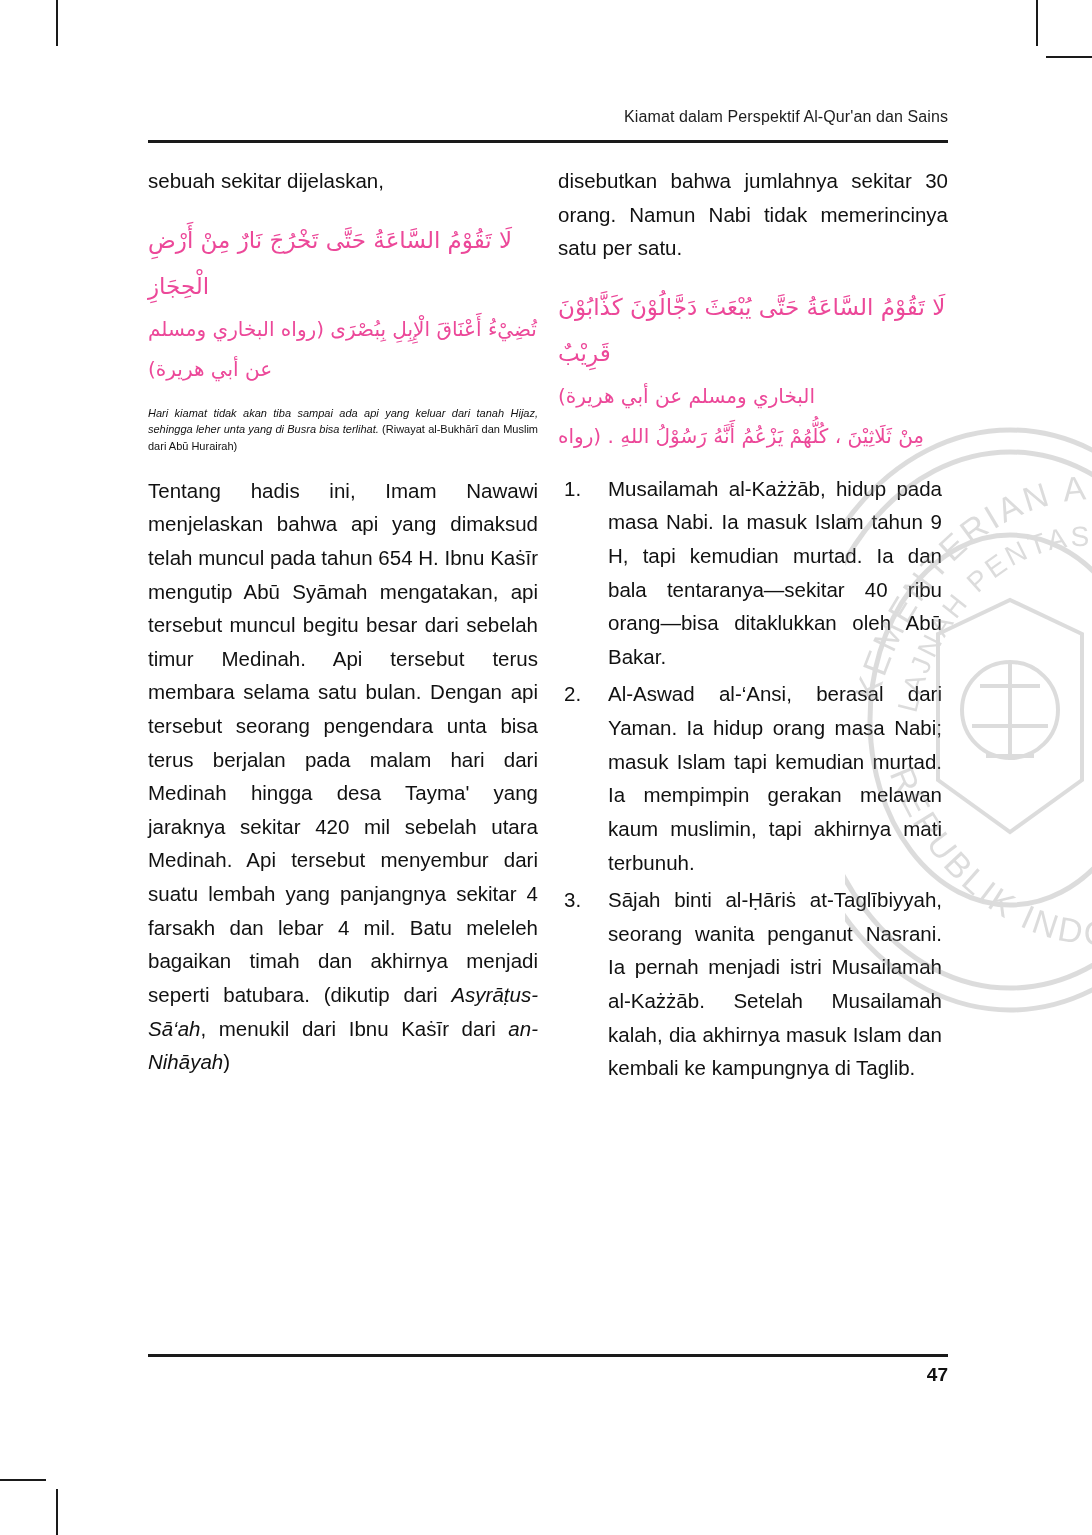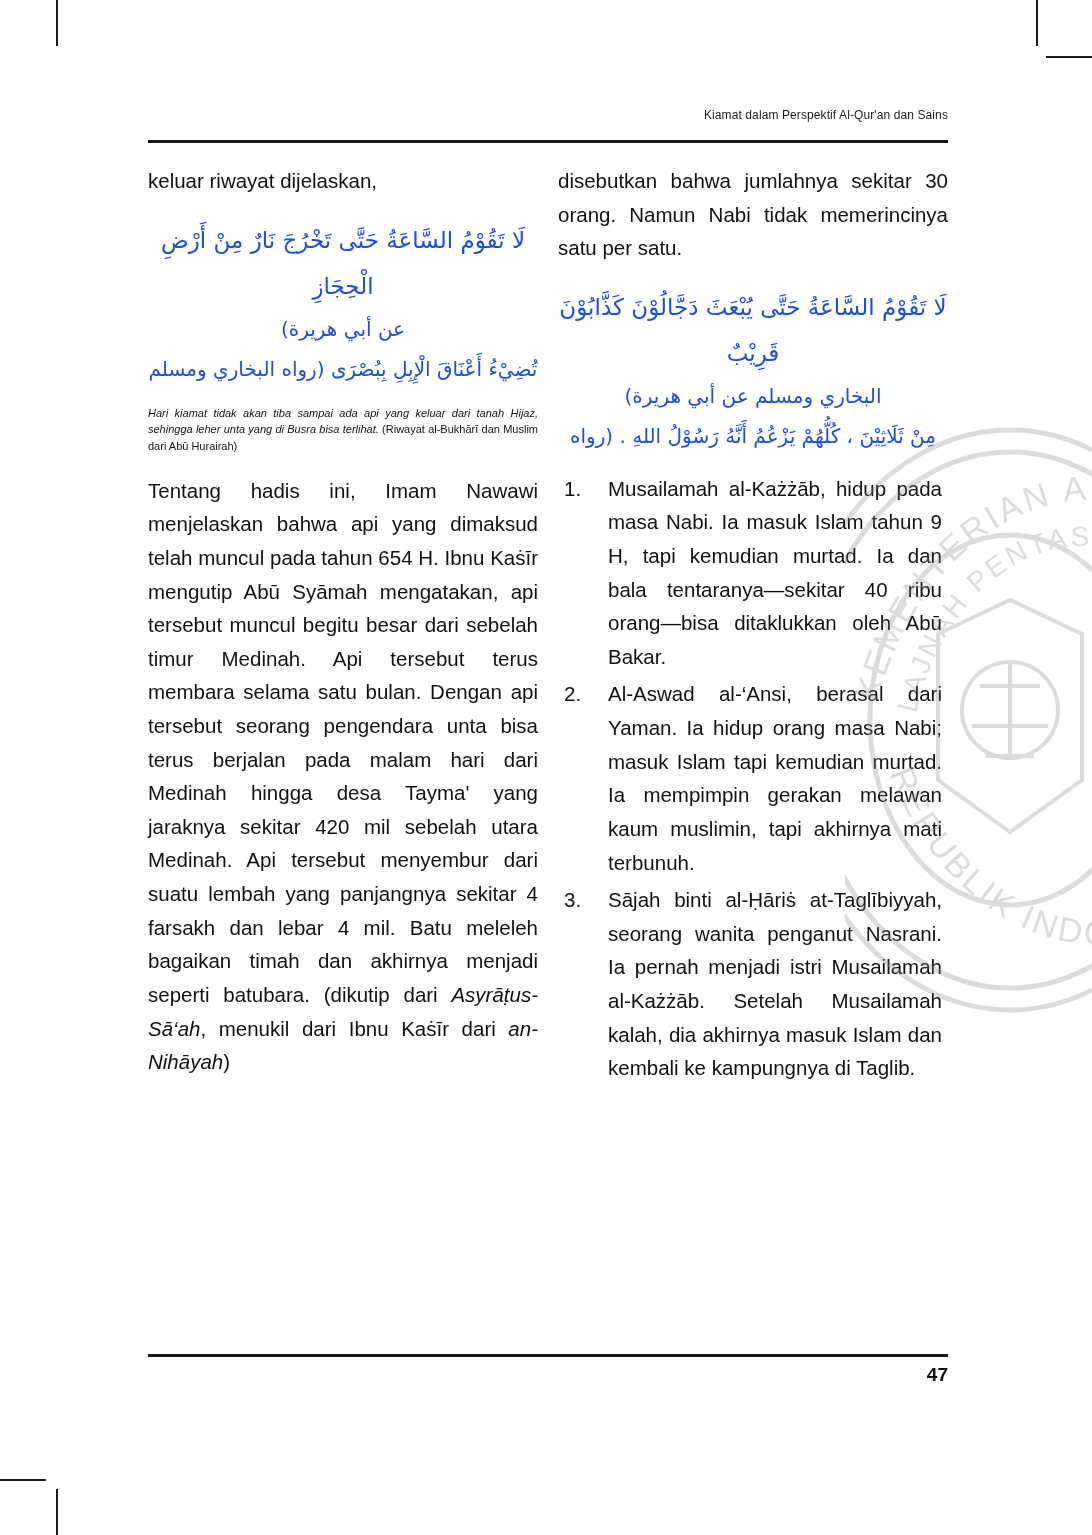--- a/index.html
+++ b/index.html
@@ -31,21 +31,21 @@
     top: 108px;
     width: 800px;
     height: 1290px;
   }
 
   
   .runhead {
     position: absolute;
     top: 0;
     right: 0;
-    font-size: 12px;
+    font-size: 16px;
     color: #1d1d1d;
     letter-spacing: 0.1px;
   }
   .rule-top {
     position: absolute;
     top: 32px;
     left: 0;
     width: 800px;
     height: 2.5px;
     background: #1a1a1a;
@@ -100,26 +100,26 @@
     font-size: 11px;
     line-height: 1.52;
     font-style: italic;
     text-align: justify;
     margin-bottom: 19px;
   }
   .trans .rom { font-style: normal; }
 
   .arabic {
     direction: rtl;
-    text-align: center;
+    text-align: left;
     font-family: "DejaVu Sans", "Liberation Serif", serif;
     font-size: 23px;
     line-height: 2.0;
     margin: 14px 0 16px 0;
-    color: #1d4ed8;
+    color: #ec4899;
   }
   .arabic .small { font-size: 20px; }
 
   ol.namelist {
     margin: 6px;
     padding: 0 0 0 0;
     list-style: none;
     counter-reset: nitem;
   }
   ol.namelist > li {
@@ -168,26 +168,26 @@
 
   <div class="runhead">Kiamat dalam Perspektif Al-Qur'an dan Sains</div>
   <div class="rule-top"></div>
   <div class="rule-bottom"></div>
   <div class="folio">47</div>
 
   <div class="cols">
 
     <div class="col col-left">
 
-      <p class="body">keluar riwayat dijelaskan,</p>
+      <p class="body">sebuah sekitar dijelaskan,</p>
 
       <div class="arabic">
         <div>لَا تَقُوْمُ السَّاعَةُ حَتَّى تَخْرُجَ نَارٌ مِنْ أَرْضِ الْحِجَازِ</div>
+        <div class="small">تُضِيْءُ أَعْنَاقَ الْإِبِلِ بِبُصْرَى (رواه البخاري ومسلم</div>
         <div class="small">عن أبي هريرة)</div>
-        <div class="small">تُضِيْءُ أَعْنَاقَ الْإِبِلِ بِبُصْرَى (رواه البخاري ومسلم</div>
       </div>
 
       <p class="trans"><span>Hari kiamat tidak akan tiba sampai ada api yang keluar dari tanah Hijaz, sehingga leher unta yang di Busra bisa terlihat.</span> <span class="rom">(Riwayat al-Bukhārī dan Muslim dari Abū Hurairah)</span></p>
 
       <p class="body"><span>Tentang hadis ini, Imam Nawawi menjelaskan bahwa api yang dimaksud telah muncul pada tahun 654 H. Ibnu Kaṡīr mengutip Abū Syāmah mengatakan, api tersebut muncul begitu besar dari sebelah timur Medinah. Api tersebut terus membara selama satu bulan. Dengan api tersebut seorang pengendara unta bisa terus berjalan pada malam hari dari Medinah hingga desa Tayma' yang jaraknya sekitar 420 mil sebelah utara Medinah. Api tersebut menyembur dari suatu lembah yang panjangnya sekitar 4 farsakh dan lebar 4 mil. Batu meleleh bagaikan timah dan akhirnya menjadi seperti batubara. (dikutip dari </span><i>Asyrāṭus-Sā‘ah</i><span>, menukil dari Ibnu Kaṡīr dari </span><i>an-Nihāyah</i><span>)</span></p>
 
 
     </div>
 
     <div class="col col-right">

